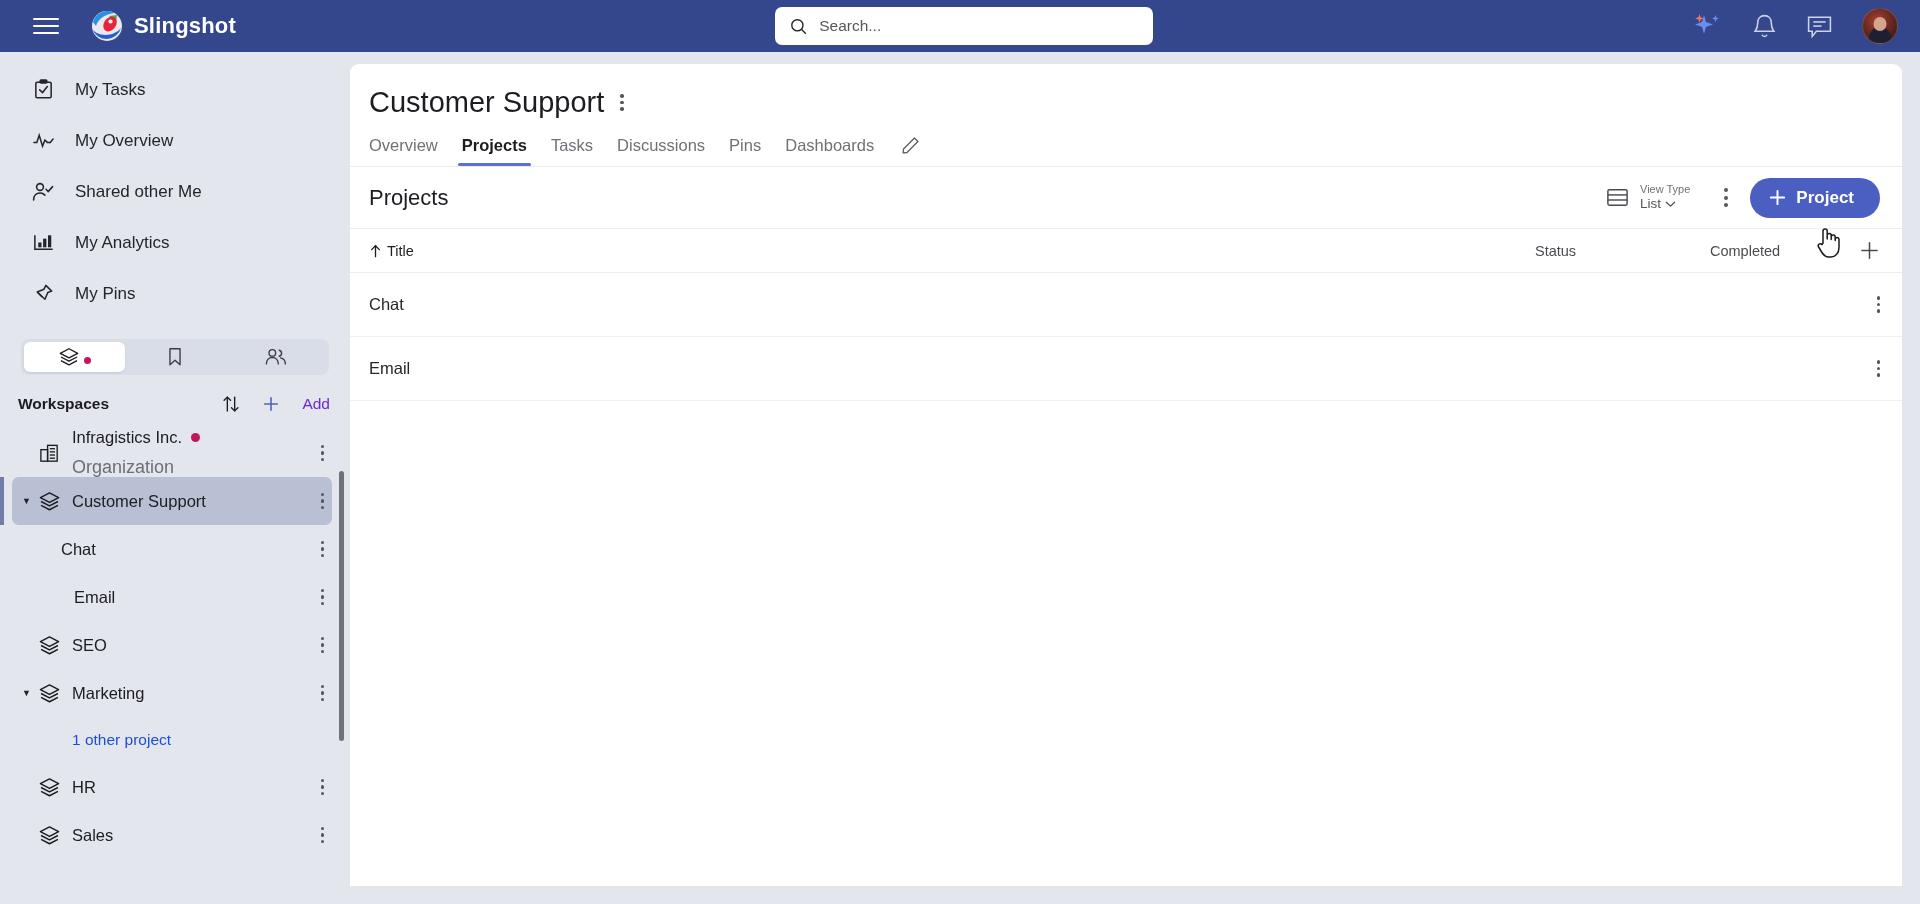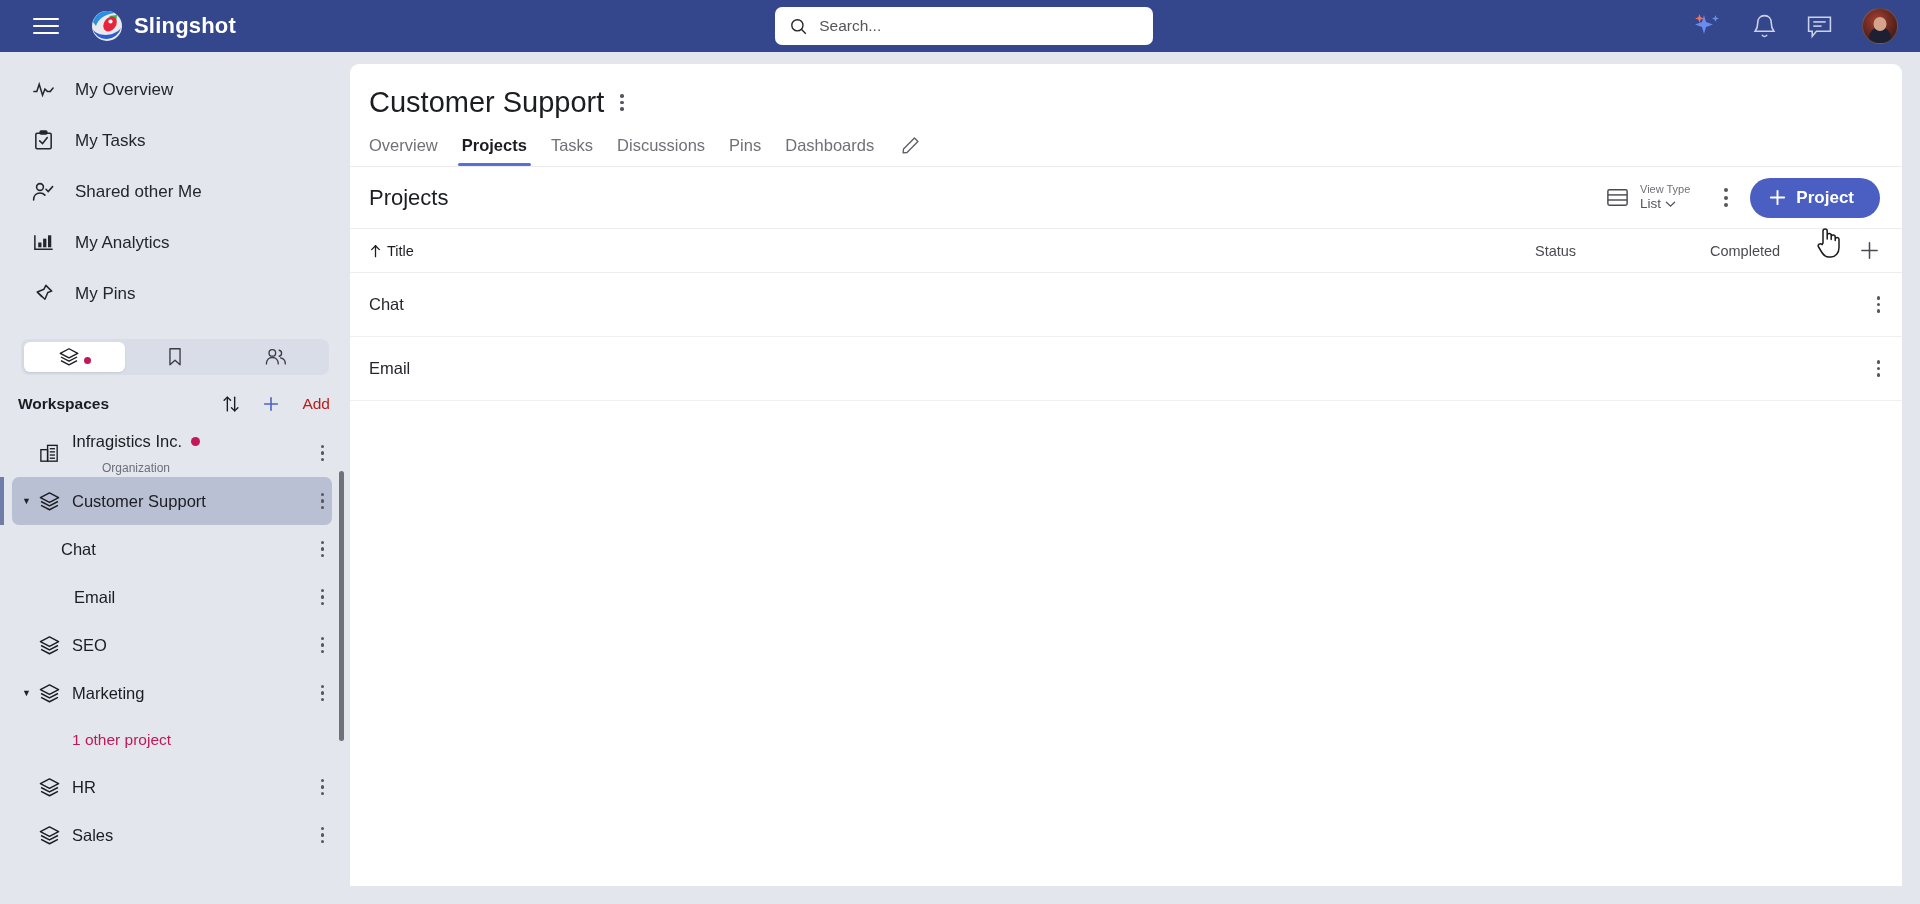--- a/index.html
+++ b/index.html
@@ -97,49 +97,49 @@
   }
 
   .ws-header {
     display: flex; align-items: center;
     height: 42px; padding: 0 20px 0 18px; margin-top: 8px;
   }
   .ws-title { font-size: 15.5px; font-weight: bold; color: #1c1d21; }
   .ws-sort { margin-left: auto; cursor: pointer; display:flex; }
   .ws-add {
     display: flex; align-items: center; gap: 22px;
-    margin-left: 20px; color: #b91c1c; font-size: 15.5px; cursor: pointer;
+    margin-left: 20px; color: #6d28d9; font-size: 15.5px; cursor: pointer;
   }
 
   .tree { flex: 1; overflow: hidden; position: relative; padding-top: 4px; }
   .tree-row {
     display: flex; align-items: center; height: 48px;
     margin: 0 18px 0 12px; padding-left: 10px;
     border-radius: 7px; cursor: pointer; position: relative;
   }
   .tree-row.selected { background: #b9c0d4; }
   .tree-row.selected::before {
     content: ""; position: absolute; left: -12px; top: 0;
     width: 4px; height: 100%; background: #6f7da8;
   }
   .caret {
     width: 13px; font-size: 9px; color: #222; margin-right: 1px;
     display: flex; align-items: center;
   }
   .tree-ico { width: 26px; display: flex; align-items: center; justify-content: center; margin-right: 10px; }
   .tree-text { display: flex; flex-direction: column; justify-content: center; }
   .tree-label { font-size: 16.5px; color: #1c1d21; display: flex; align-items: center; gap: 9px; }
-  .tree-sub { font-size: 12px; color: #6d6f77; margin-top: 10px; text-align: center; }
+  .tree-sub { font-size: 18px; color: #6d6f77; margin-top: 10px; }
   .red-dot { width: 9px; height: 9px; border-radius: 50%; background: #c2185b; display: inline-block; }
   .kebab { margin-left: auto; margin-right: 8px; cursor: pointer; display: flex; flex-direction: column; gap: 3px; }
   .kebab i { width: 3.5px; height: 3.5px; border-radius: 50%; background: #55565c; display: block; }
   .tree-row.child { padding-left: 49px; }
   .tree-row.child2 { padding-left: 62px; }
   .other-proj {
-    color: #be185d; font-size: 15.5px; padding-left: 72px;
+    color: #1d4ed8; font-size: 15.5px; padding-left: 72px;
     height: 46px; display: flex; align-items: center; cursor: pointer;
   }
   .side-scroll {
     position: absolute; right: 6px; top: 46px;
     width: 5px; height: 270px; background: #6f7378; border-radius: 3px; cursor: pointer;
   }
 
   
   .main {
     flex: 1; padding: 12px 18px 18px 0;
@@ -263,36 +263,36 @@
   </div>
 </div>
 
 <div class="body-wrap">
 
   <div class="sidebar">
 
     <div class="nav-list">
       <div class="nav-item">
         <span class="nav-ico">
-          <svg width="23" height="23" viewBox="0 0 24 24" fill="none" stroke="#25262b" stroke-width="1.6" stroke-linecap="round">
-            <path d="M2 14 L5 14 L7.5 6.5 L11 18 L13.5 11.5 L16 14 L19 14"></path>
-              <path d="M19 14 L22 10.5"></path>
-          </svg>
-        </span>
-        <span class="nav-label">My Overview</span>
-      </div>
-      <div class="nav-item">
-        <span class="nav-ico">
           <svg width="23" height="23" viewBox="0 0 24 24" fill="none" stroke="#25262b" stroke-width="1.6">
             <rect x="4" y="4.5" width="16" height="16" rx="1.3"></rect>
             <rect x="8.5" y="2" width="7" height="3.2" rx="1" fill="#25262b"></rect>
             <path d="M8 12.4 L11 15.2 L16 8.9" stroke-linecap="round"></path>
           </svg>
         </span>
         <span class="nav-label">My Tasks</span>
+      </div>
+      <div class="nav-item">
+        <span class="nav-ico">
+          <svg width="23" height="23" viewBox="0 0 24 24" fill="none" stroke="#25262b" stroke-width="1.6" stroke-linecap="round">
+            <path d="M2 14 L5 14 L7.5 6.5 L11 18 L13.5 11.5 L16 14 L19 14"></path>
+              <path d="M19 14 L22 10.5"></path>
+          </svg>
+        </span>
+        <span class="nav-label">My Overview</span>
       </div>
       <div class="nav-item">
         <span class="nav-ico">
           <svg width="24" height="24" viewBox="0 0 24 24" fill="none" stroke="#25262b" stroke-width="1.6" stroke-linecap="round">
             <circle cx="9" cy="7" r="3.4"></circle>
             <path d="M2.6 20 C2.6 15.6 5.4 13 9 13 C11 13 12.7 13.8 13.9 15.1"></path>
             <path d="M15 9.3 L17.2 11.5 L21.6 6.6"></path>
           </svg>
         </span>
         <span class="nav-label">Shared other Me</span>

